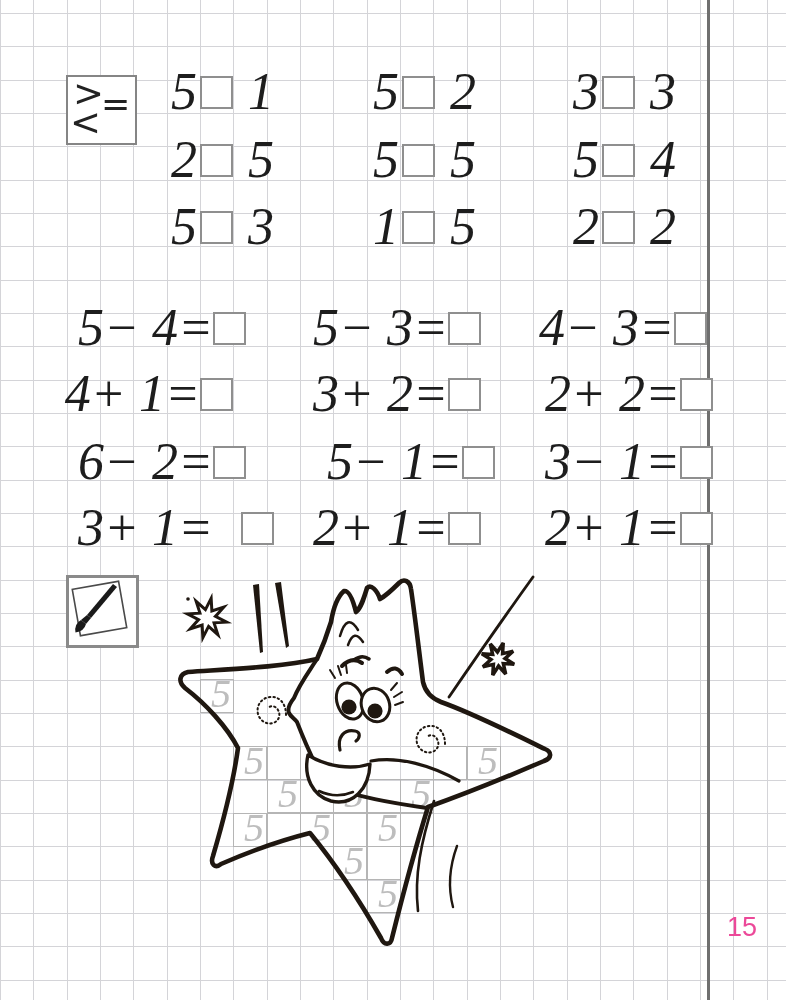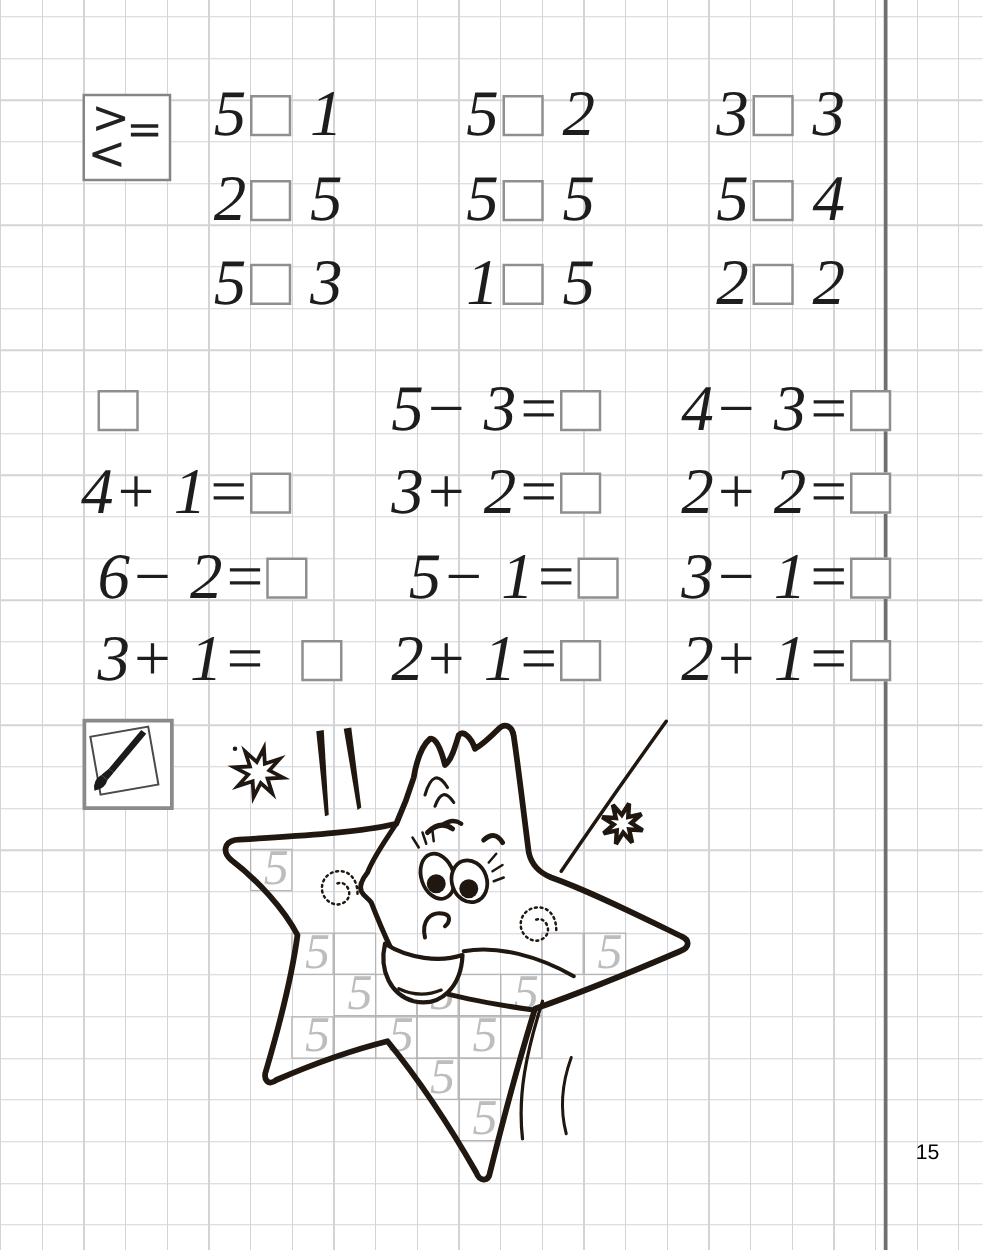--- a/index.html
+++ b/index.html
@@ -25,21 +25,21 @@
   .sym-gt{left:5px;top:-2px;font-size:37px;}
   .sym-lt{left:2px;top:27px;font-size:37px;}
   .sym-eq{left:33px;top:10px;font-size:35px;}
   .paint-box{position:absolute;left:66px;top:575px;width:67px;height:67px;border:3px solid #8a8a8a;background:#fff;}
   .trace-cell{position:absolute;width:34px;height:34px;border:1.6px solid #b5b5b5;box-sizing:border-box;
               display:flex;align-items:center;justify-content:center;}
   .trace-digit{font-family:"Liberation Serif",serif;font-style:italic;font-size:40px;
                color:#bdbdbd;line-height:1;transform:translate(4px,-2px);}
   .margin-line{position:absolute;left:707px;top:0;width:3px;height:1000px;background:#6f6f6f;}
   .page-number{position:absolute;left:720px;top:912px;width:44px;text-align:center;
-               font-size:17px;color:#000000;font-family:"Liberation Sans",sans-serif;}
+               font-size:27px;color:#ec4899;font-family:"Liberation Sans",sans-serif;}
   .star-svg{position:absolute;left:150px;top:560px;width:420px;height:420px;}
 </style>
 </head>
 <body>
 
 <div class="margin-line"></div>
 
 <div class="legend-box">
   <span class="sym-gt">&gt;</span>
   <span class="sym-lt">&lt;</span>
@@ -88,27 +88,28 @@
       <span class="hand digit-right">5</span>
     </div>
     <div class="comparison-item" style="left: 547px; top: 198px;">
       <span class="hand digit-left">2</span>
       <div class="box"></div>
       <span class="hand digit-right">2</span>
     </div>
   </div>
 <div id="equations-root">
     <div class="equation" style="left: 78px; top: 299px; width: 155px;">
+      <span class="hand eq-text">5− 4=</span>
       <div class="box"></div>
     </div>
     <div class="equation" style="left: 313px; top: 299px; width: 152px;">
       <span class="hand eq-text">5− 3=</span>
       <div class="box"></div>
     </div>
-    <div class="equation" style="left: 545px; top: 299px; width: 156px;">
+    <div class="equation" style="left: 545px; top: 299px; width: 156px; justify-content: center;">
       <span class="hand eq-text">4− 3=</span>
       <div class="box"></div>
     </div>
     <div class="equation" style="left: 78px; top: 365px; width: 155px; justify-content: flex-end;">
       <span class="hand eq-text">4+ 1=</span>
       <div class="box"></div>
     </div>
     <div class="equation" style="left: 313px; top: 365px; width: 152px;">
       <span class="hand eq-text">3+ 2=</span>
       <div class="box"></div>

